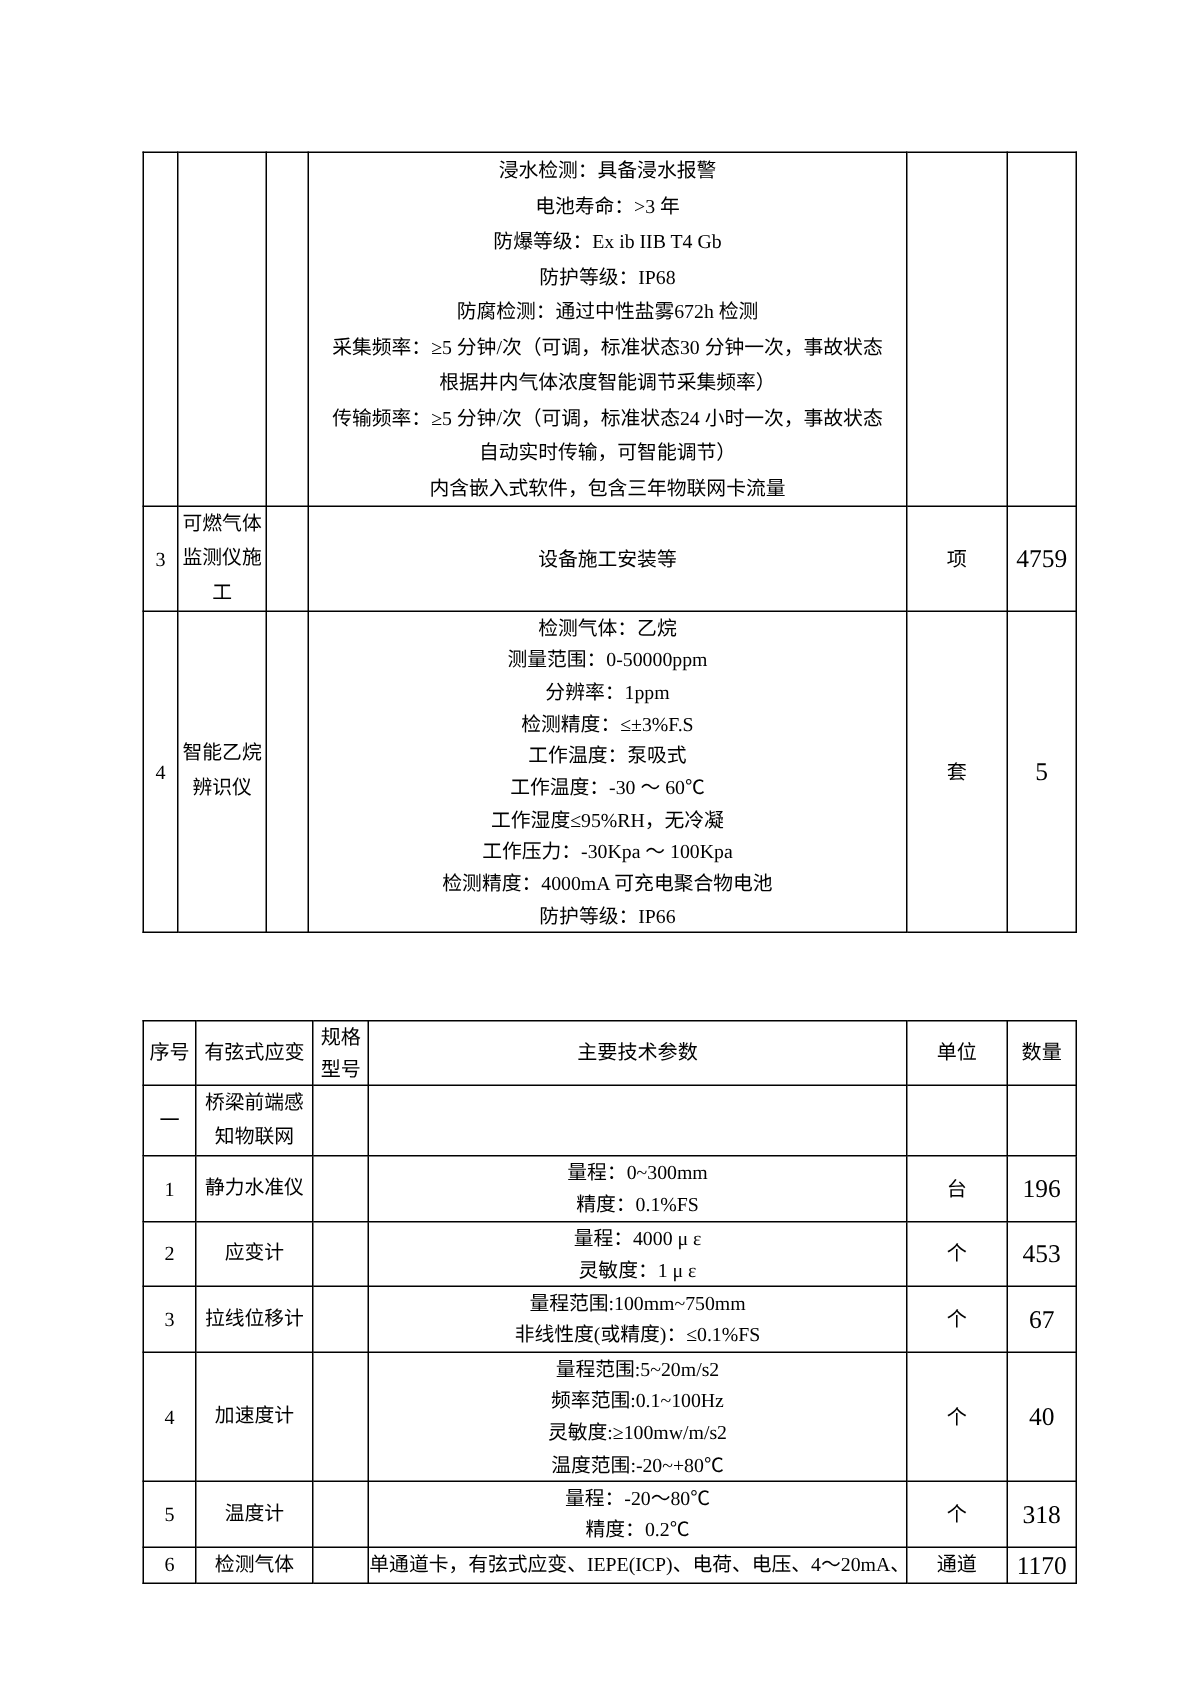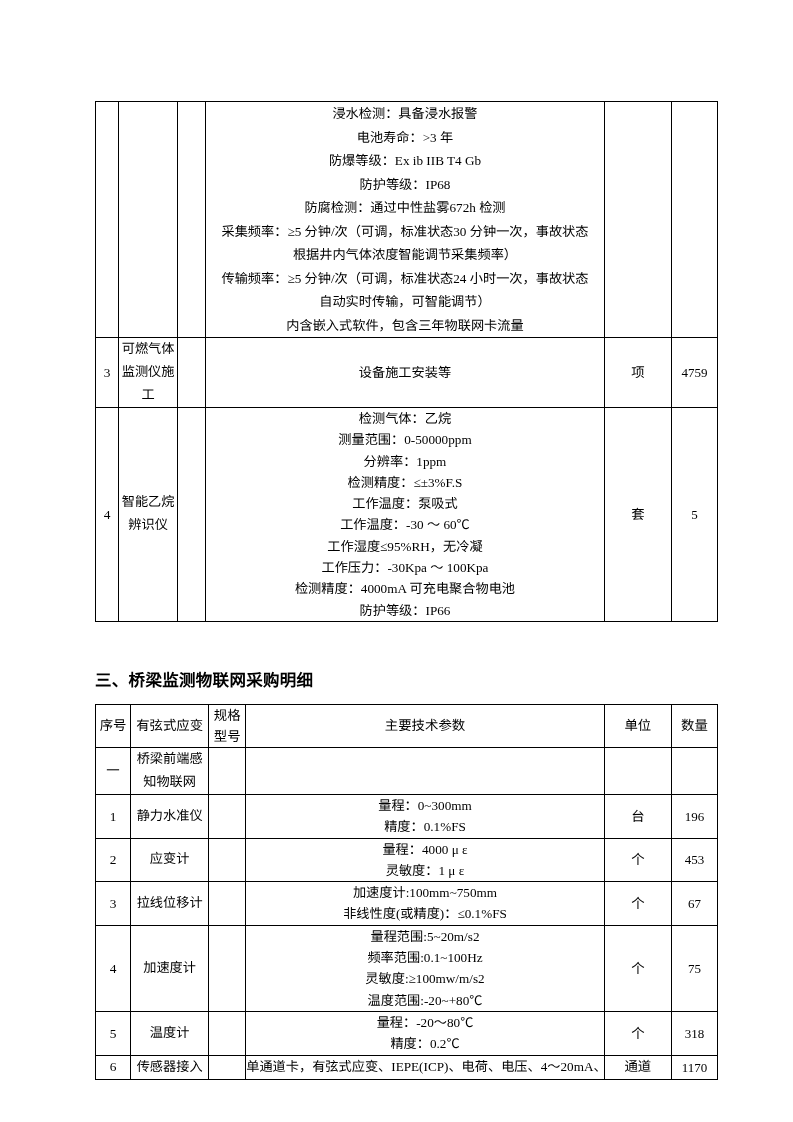--- a/index.html
+++ b/index.html
@@ -71,21 +71,21 @@
   .spec .ln { display: block; white-space: nowrap; }
 
   .namecell {
     text-align: left;
     padding: 2px 2px 2px 4px;
     line-height: 23px;
     vertical-align: middle;
     font-family: Liberation Mono, monospace;
   }
 
-  .numcell { text-align: center; font-size: 13px; }
+  .numcell { text-align: center; font-size: 17px; }
   .unitcell { text-align: center; font-size: 13.4px; }
   .idxcell { text-align: center; font-size: 13.4px; }
 
   .hdr {
     font-weight: bold;
     text-align: center;
     line-height: 21px;
     padding: 3px 1px;
     font-size: 13.4px;
   }
@@ -168,21 +168,20 @@
             </td>
           <td class="unitcell">套</td>
           <td class="numcell">5</td>
         </tr>
 
       </tbody>
     </table>
 
     <div class="gap-after-t1"></div>
 
-    <h2 class="section-title">三、桥梁监测物联网采购明细</h2>
 
     <div class="gap-after-title"></div>
 
     <table class="grid t2">
       <colgroup>
         <col class="c1">
           <col class="c2">
           <col class="c3">
           <col class="c4">
           <col class="c5">
@@ -231,56 +230,56 @@
             </td>
           <td class="unitcell">个</td>
           <td class="numcell">453</td>
         </tr>
 
         <tr>
           <td class="idxcell">3</td>
           <td class="namecell">拉线位移计</td>
           <td class="idxcell"></td>
           <td class="spec tight">
-              <span class="ln">加速度计:100mm~750mm</span>
+              <span class="ln">量程范围:100mm~750mm</span>
               <span class="ln">非线性度(或精度)：≤0.1%FS</span>
             </td>
           <td class="unitcell">个</td>
           <td class="numcell">67</td>
         </tr>
 
         <tr>
           <td class="idxcell">4</td>
           <td class="namecell">加速度计</td>
           <td class="idxcell"></td>
           <td class="spec tight">
               <span class="ln">量程范围:5~20m/s2</span>
               <span class="ln">频率范围:0.1~100Hz</span>
               <span class="ln">灵敏度:≥100mw/m/s2</span>
               <span class="ln">温度范围:-20~+80℃</span>
             </td>
           <td class="unitcell">个</td>
-          <td class="numcell">75</td>
+          <td class="numcell">40</td>
         </tr>
 
         <tr>
           <td class="idxcell">5</td>
           <td class="namecell">温度计</td>
           <td class="idxcell"></td>
           <td class="spec tight">
               <span class="ln">量程：-20～80℃</span>
               <span class="ln">精度：0.2℃</span>
             </td>
           <td class="unitcell">个</td>
           <td class="numcell">318</td>
         </tr>
 
         <tr>
           <td class="idxcell">6</td>
-          <td class="namecell">传感器接入</td>
+          <td class="namecell">检测气体</td>
           <td class="idxcell"></td>
           <td class="spec tight">
               <span class="ln">单通道卡，有弦式应变、IEPE(ICP)、电荷、电压、4～20mA、</span>
             </td>
           <td class="unitcell">通道</td>
           <td class="numcell">1170</td>
         </tr>
 
       </tbody>
     </table>

